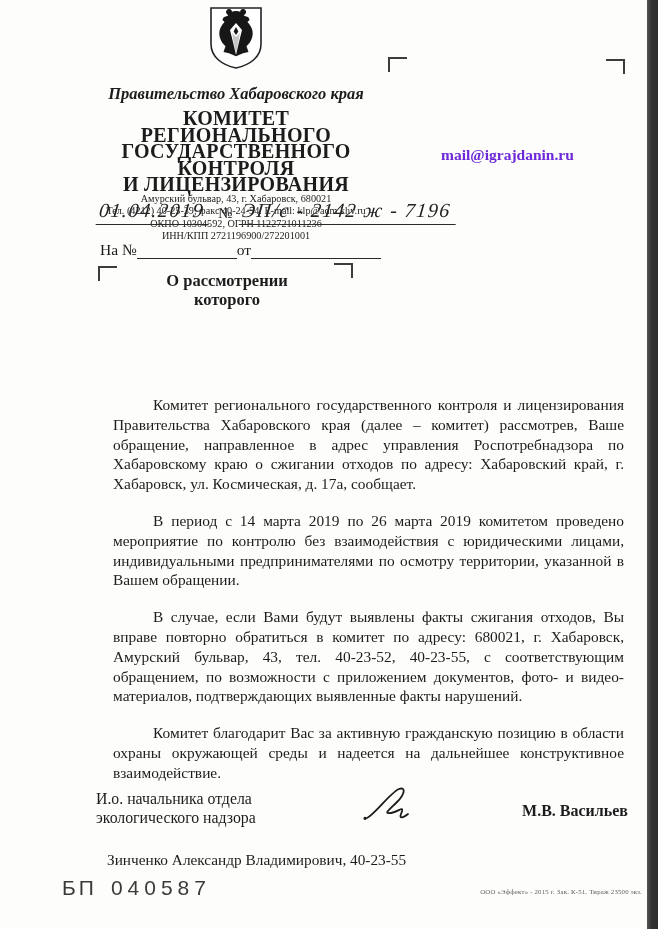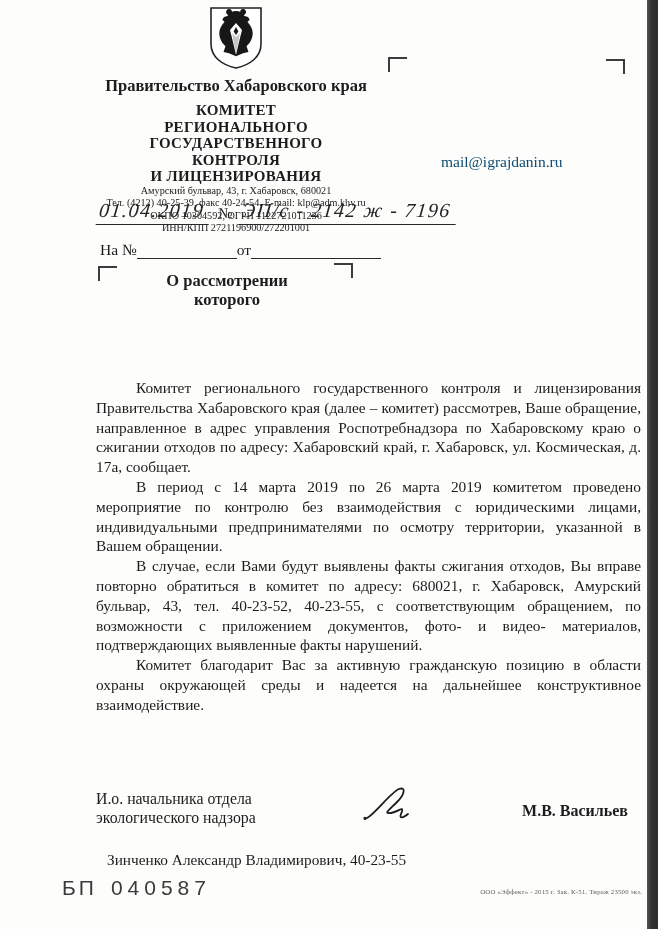--- a/index.html
+++ b/index.html
@@ -15,29 +15,29 @@
   }
   .scan-strip{
     position:absolute;top:0;right:0;width:11px;height:929px;
     background:linear-gradient(to right,#555 0%,#323232 40%,#2d2d2d 100%);
   }
   
   .header-col{
     position:absolute;left:40px;top:6px;width:392px;text-align:center;
   }
   .emblem{display:inline-block;width:58px;height:64px;}
-  .gov-title{margin-top:2px;font-weight:bold;font-size:16.5px;}
-  .committee{margin-top:6px;font-weight:bold;font-size:15px;line-height:16.5px;letter-spacing:.3px;}
+  .gov-title{margin-top:10px;font-weight:bold;font-size:16.5px;font-style:italic;}
+  .committee{margin-top:6px;font-weight:bold;font-size:20px;line-height:16.5px;letter-spacing:.3px;}
   .contacts{font-size:10.2px;line-height:12.5px;color:#222;}
   
   .corner{position:absolute;width:17px;height:13px;}
   .corner.tl{border-top:2px solid #3c3c3c;border-left:2px solid #3c3c3c;}
   .corner.tr{border-top:2px solid #3c3c3c;border-right:2px solid #3c3c3c;}
   .recipient-email{
-    position:absolute;left:441px;top:153px;font-size:15.5px;color:#0c4a6e;
+    position:absolute;left:441px;top:146px;font-size:15.5px;color:#6d28d9;font-weight:bold;
   }
   
   .ref-line{
     position:absolute;left:97px;top:199px;width:420px;
     display:flex;align-items:flex-end;gap:8px;white-space:nowrap;
   }
   .hw{
     font-style:italic;font-size:20px;letter-spacing:1.5px;color:#222;
     transform:skewX(-6deg);
   }
@@ -52,21 +52,21 @@
   
   .subject{
     position:absolute;left:122px;top:271px;width:210px;text-align:center;
     font-weight:bold;font-size:16.5px;line-height:19px;
   }
   
   .body-text{
     position:absolute;left:96px;top:378px;width:545px;
     font-size:15.4px;line-height:19.8px;text-align:justify;
   }
-  .body-text p{margin:0;text-indent:40px;}
+  .body-text p{margin:17px;text-indent:40px;}
   
   .sig-row{
     position:absolute;left:96px;top:790px;width:532px;
     display:flex;align-items:center;justify-content:space-between;
   }
   .sig-position{font-size:15.8px;line-height:18.5px;}
   .sig-glyph{width:56px;height:42px;margin-top:-8px;}
   .sig-name{font-size:16px;font-weight:600;margin-top:4px;}
   
   .executor{position:absolute;left:107px;top:851px;font-size:15.3px;}

